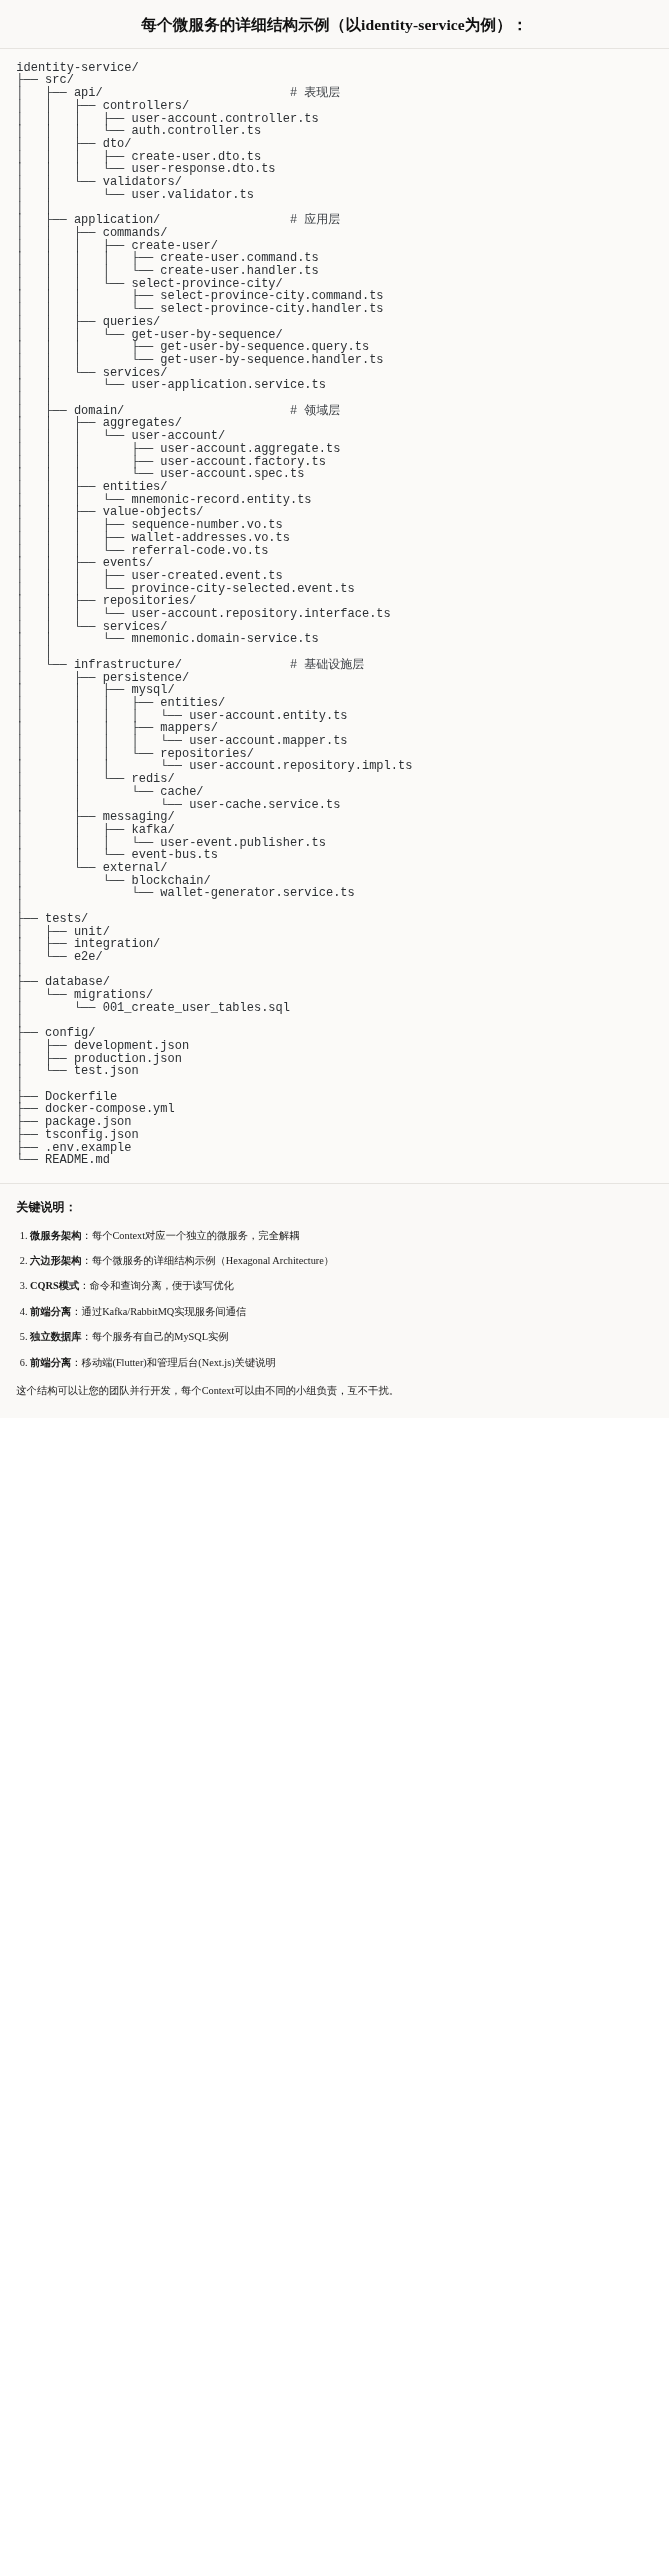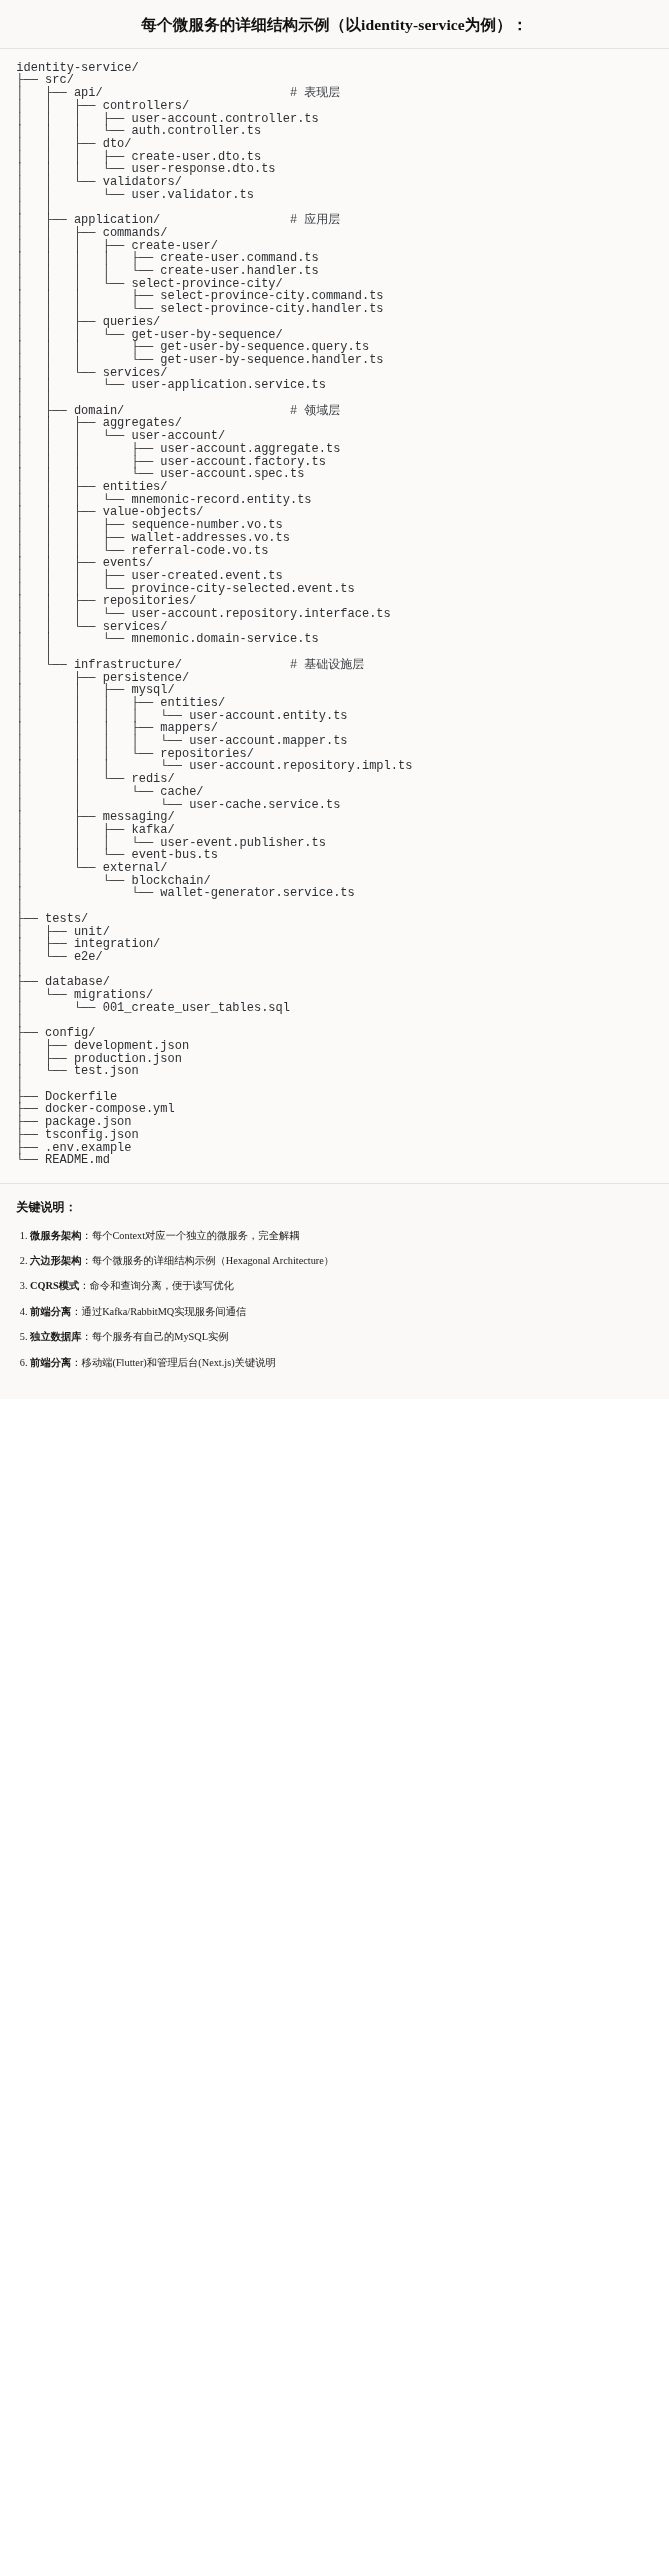--- a/index.html
+++ b/index.html
@@ -179,14 +179,15 @@
 <div class="notes">
   <div class="notes-heading">关键说明：</div>
   <ol class="notes-list">
       <li><span class="note-term">微服务架构</span><span class="note-sep">：</span><span class="note-desc">每个Context对应一个独立的微服务，完全解耦</span></li>
       <li><span class="note-term">六边形架构</span><span class="note-sep">：</span><span class="note-desc">每个微服务的详细结构示例（Hexagonal Architecture）</span></li>
       <li><span class="note-term">CQRS模式</span><span class="note-sep">：</span><span class="note-desc">命令和查询分离，便于读写优化</span></li>
       <li><span class="note-term">前端分离</span><span class="note-sep">：</span><span class="note-desc">通过Kafka/RabbitMQ实现服务间通信</span></li>
       <li><span class="note-term">独立数据库</span><span class="note-sep">：</span><span class="note-desc">每个服务有自己的MySQL实例</span></li>
       <li><span class="note-term">前端分离</span><span class="note-sep">：</span><span class="note-desc">移动端(Flutter)和管理后台(Next.js)关键说明</span></li>
     </ol>
+  <p class="closing">这个结构可以让您的团队并行开发，每个Context可以由不同的小组负责，互不干扰。</p>
 </div>
 
 
 </body></html>

